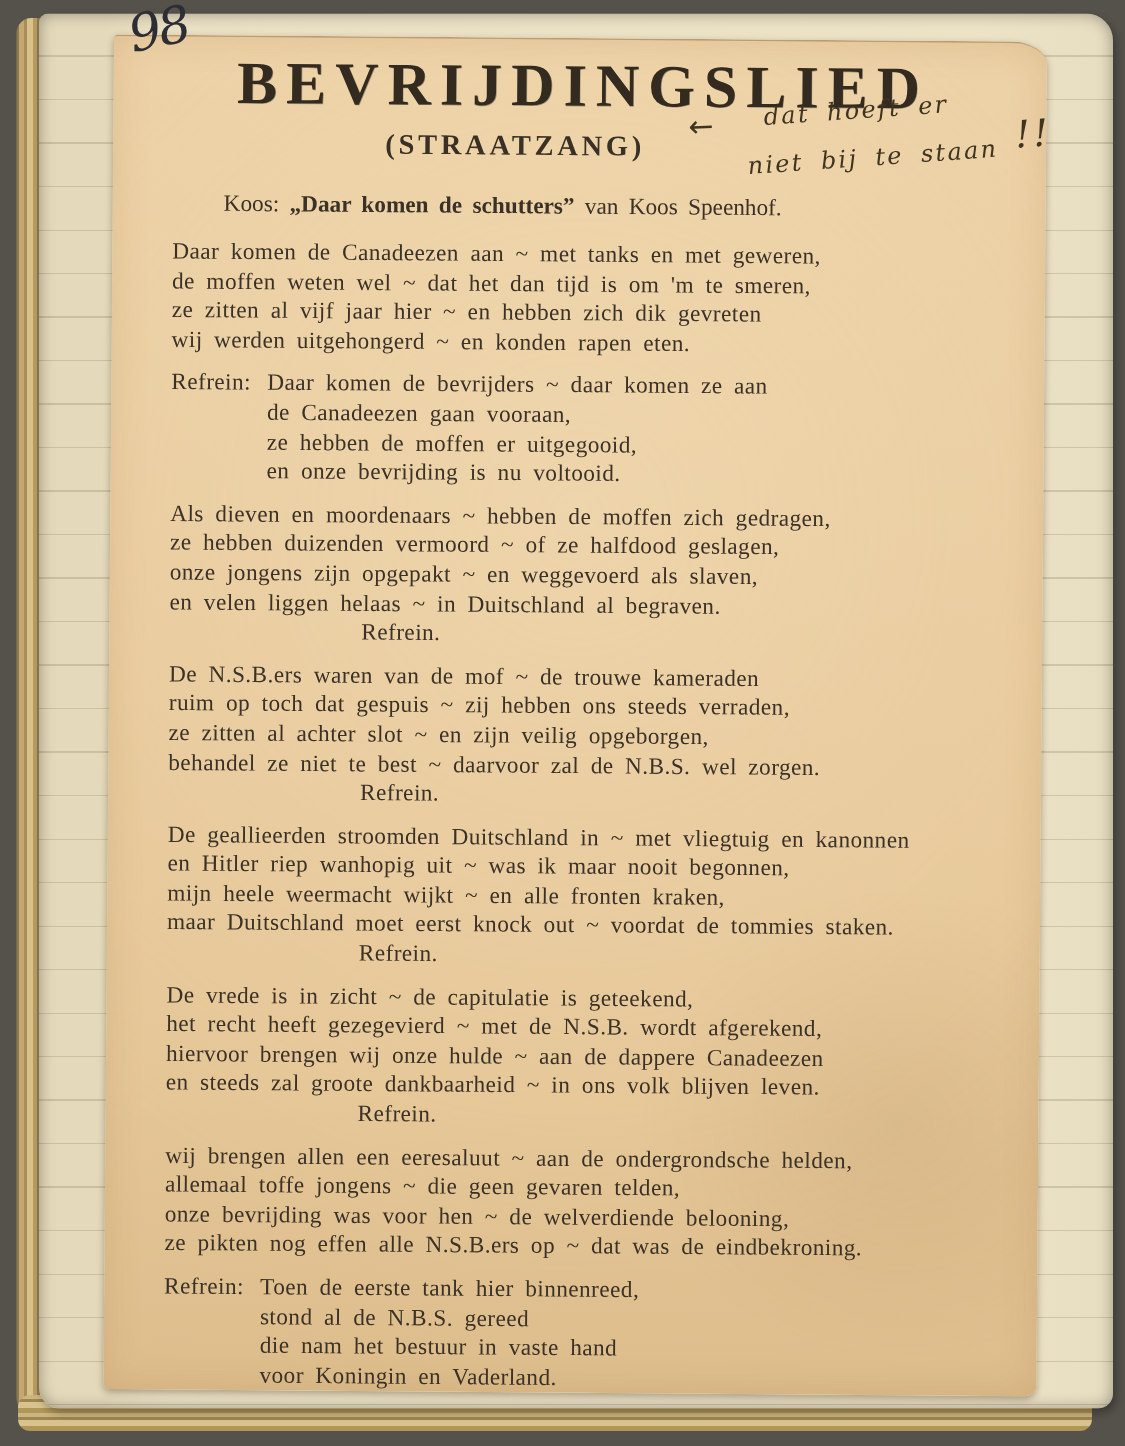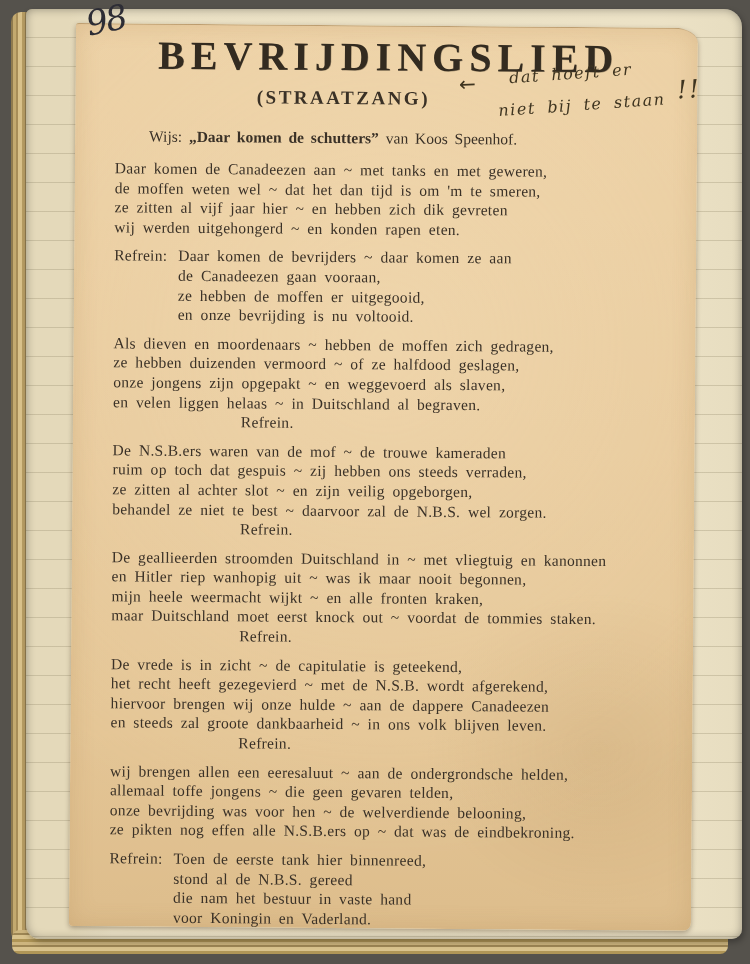--- a/index.html
+++ b/index.html
@@ -92,21 +92,21 @@
 <div class="stage">
   <div class="stack-left"></div>
   <div class="stack-bottom"></div>
 
   <div class="notebook"></div>
 
   <div class="sheet">
     <div class="song-title">BEVRIJDINGSLIED</div>
     <div class="song-subtitle">(STRAATZANG)</div>
     <div class="tune-line">
-      <span>Wijs:</span>
+      <span>Koos:</span>
       <span class="tune-name">„Daar komen de schutters”</span>
       <span>van Koos Speenhof.</span>
     </div>
     <div class="stanzas" id="stanzas">
         <div class="block verse">
           <div class="line first">Daar komen de Canadeezen aan ~ met tanks en met geweren,</div>
           <div class="line">de moffen weten wel ~ dat het dan tijd is om 'm te smeren,</div>
           <div class="line">ze zitten al vijf jaar hier ~ en hebben zich dik gevreten</div>
           <div class="line">wij werden uitgehongerd ~ en konden rapen eten.</div>
         </div>

